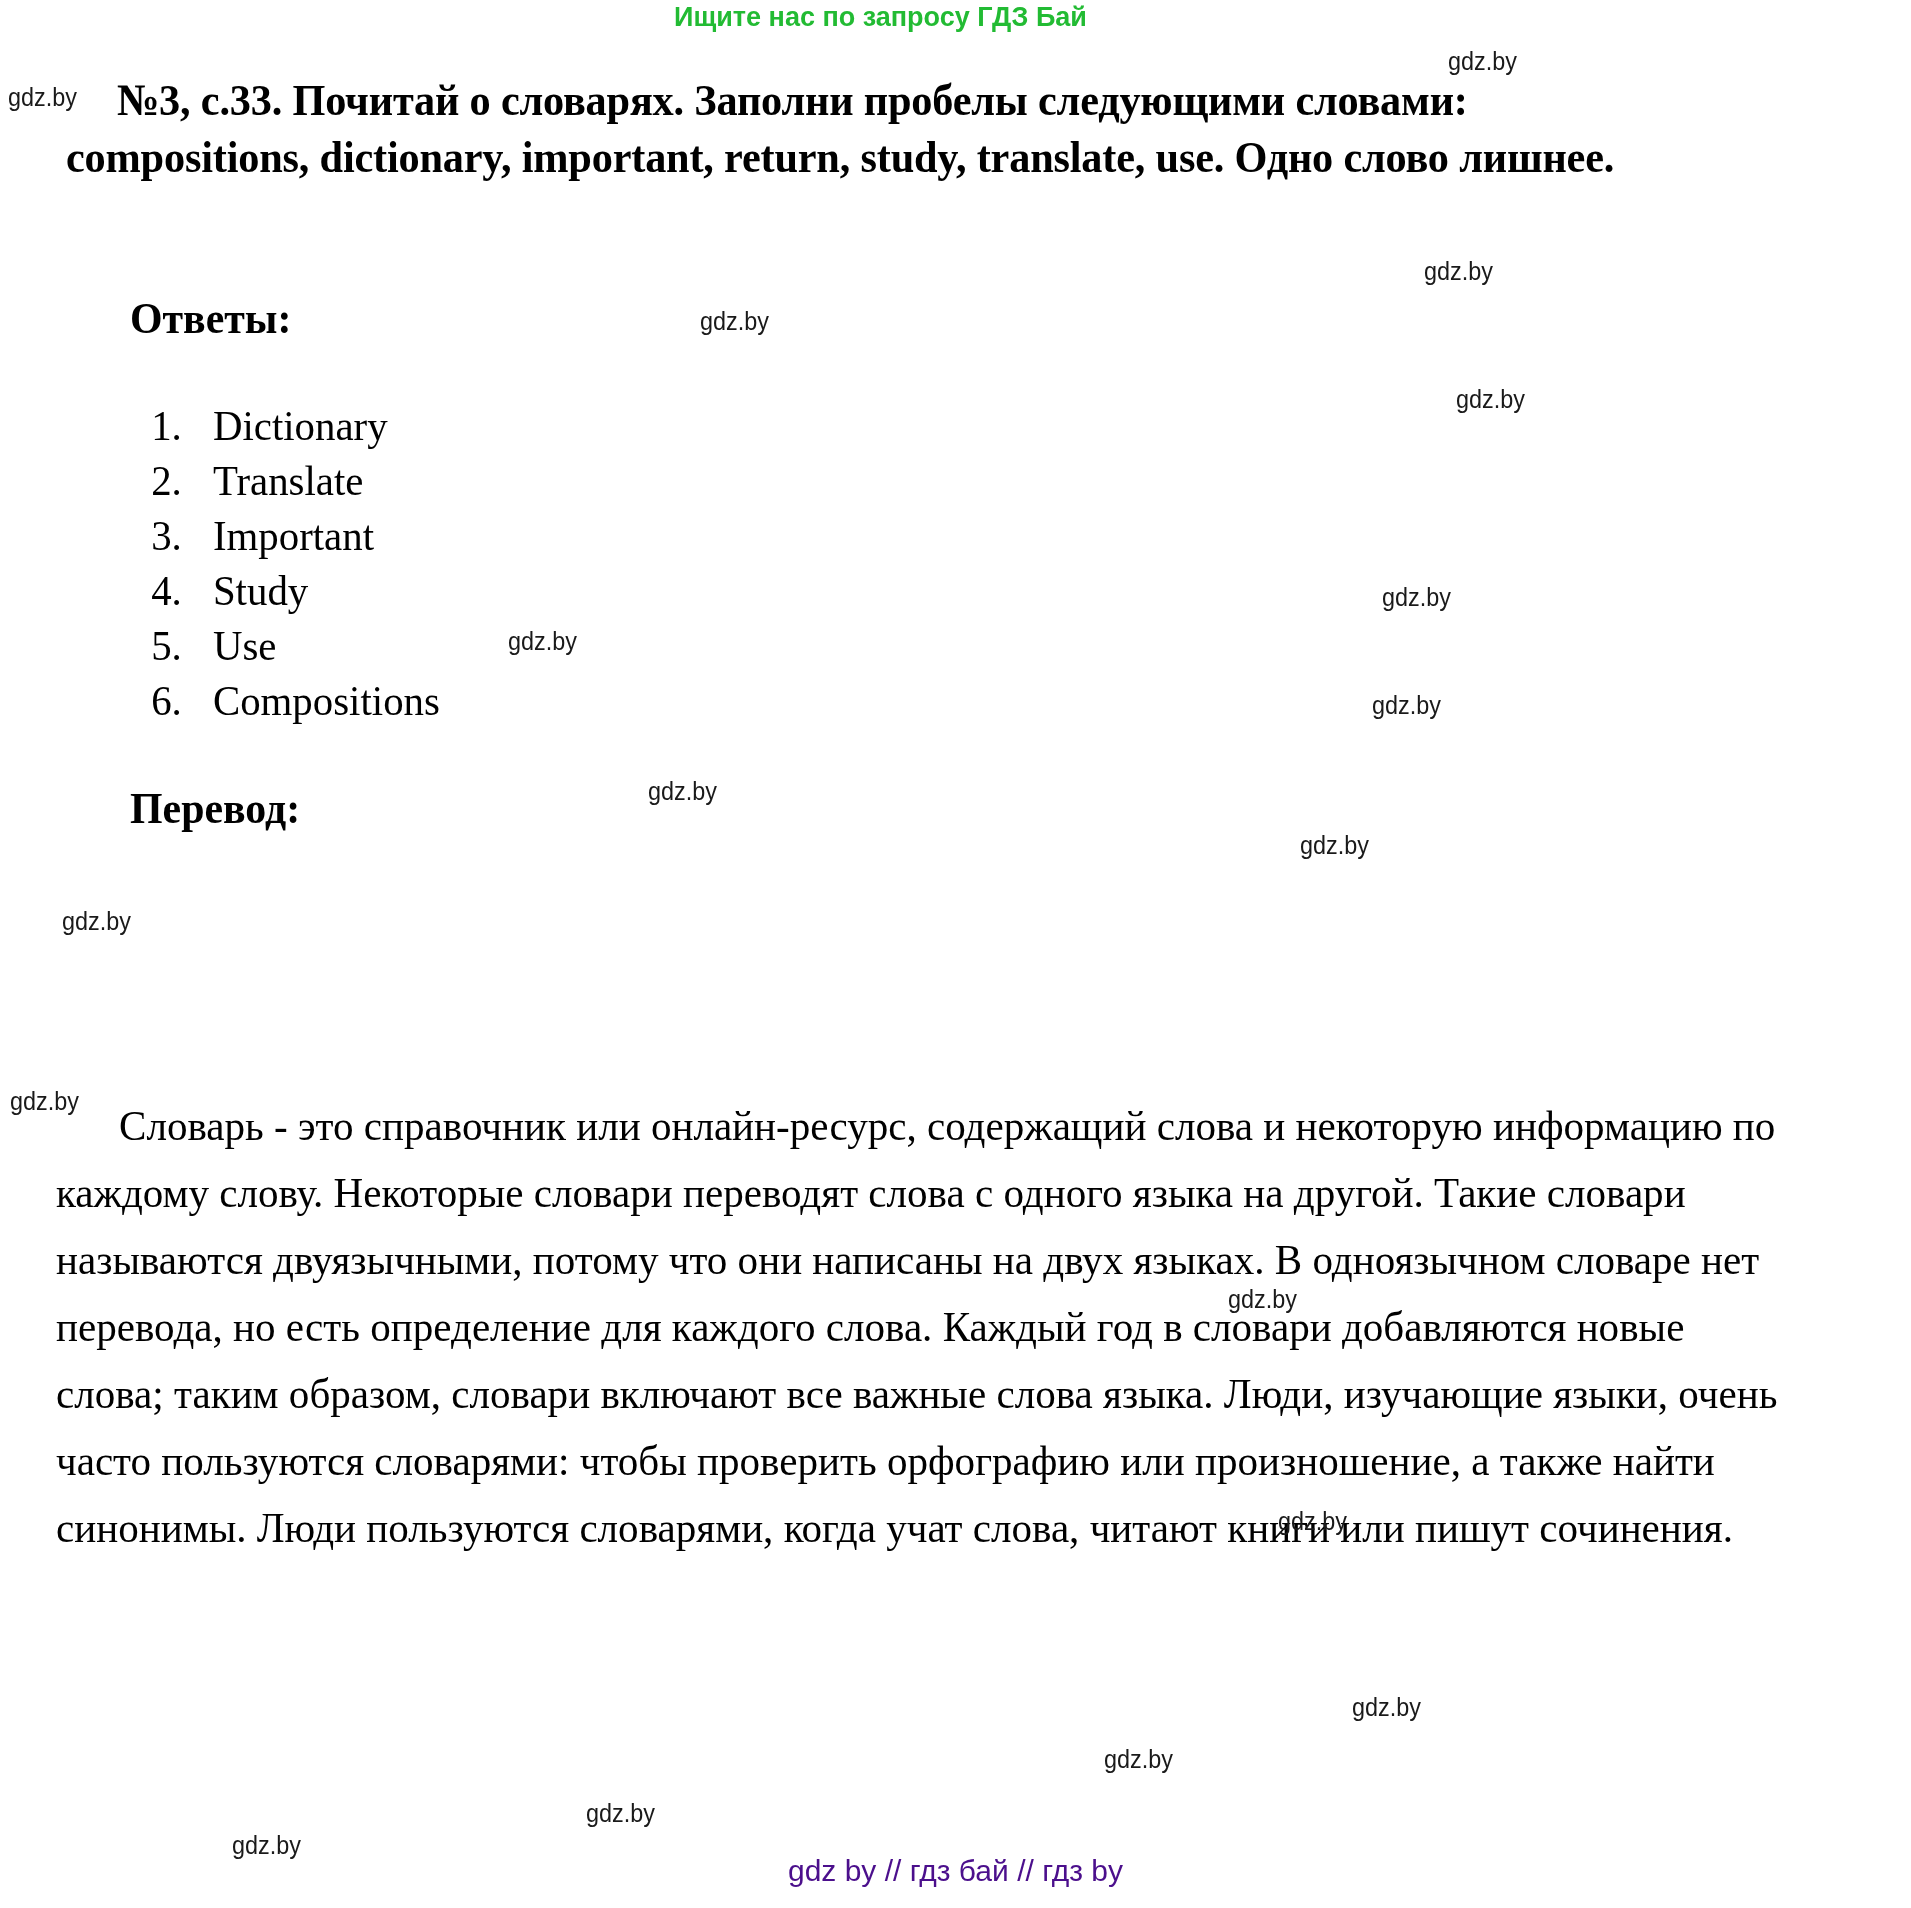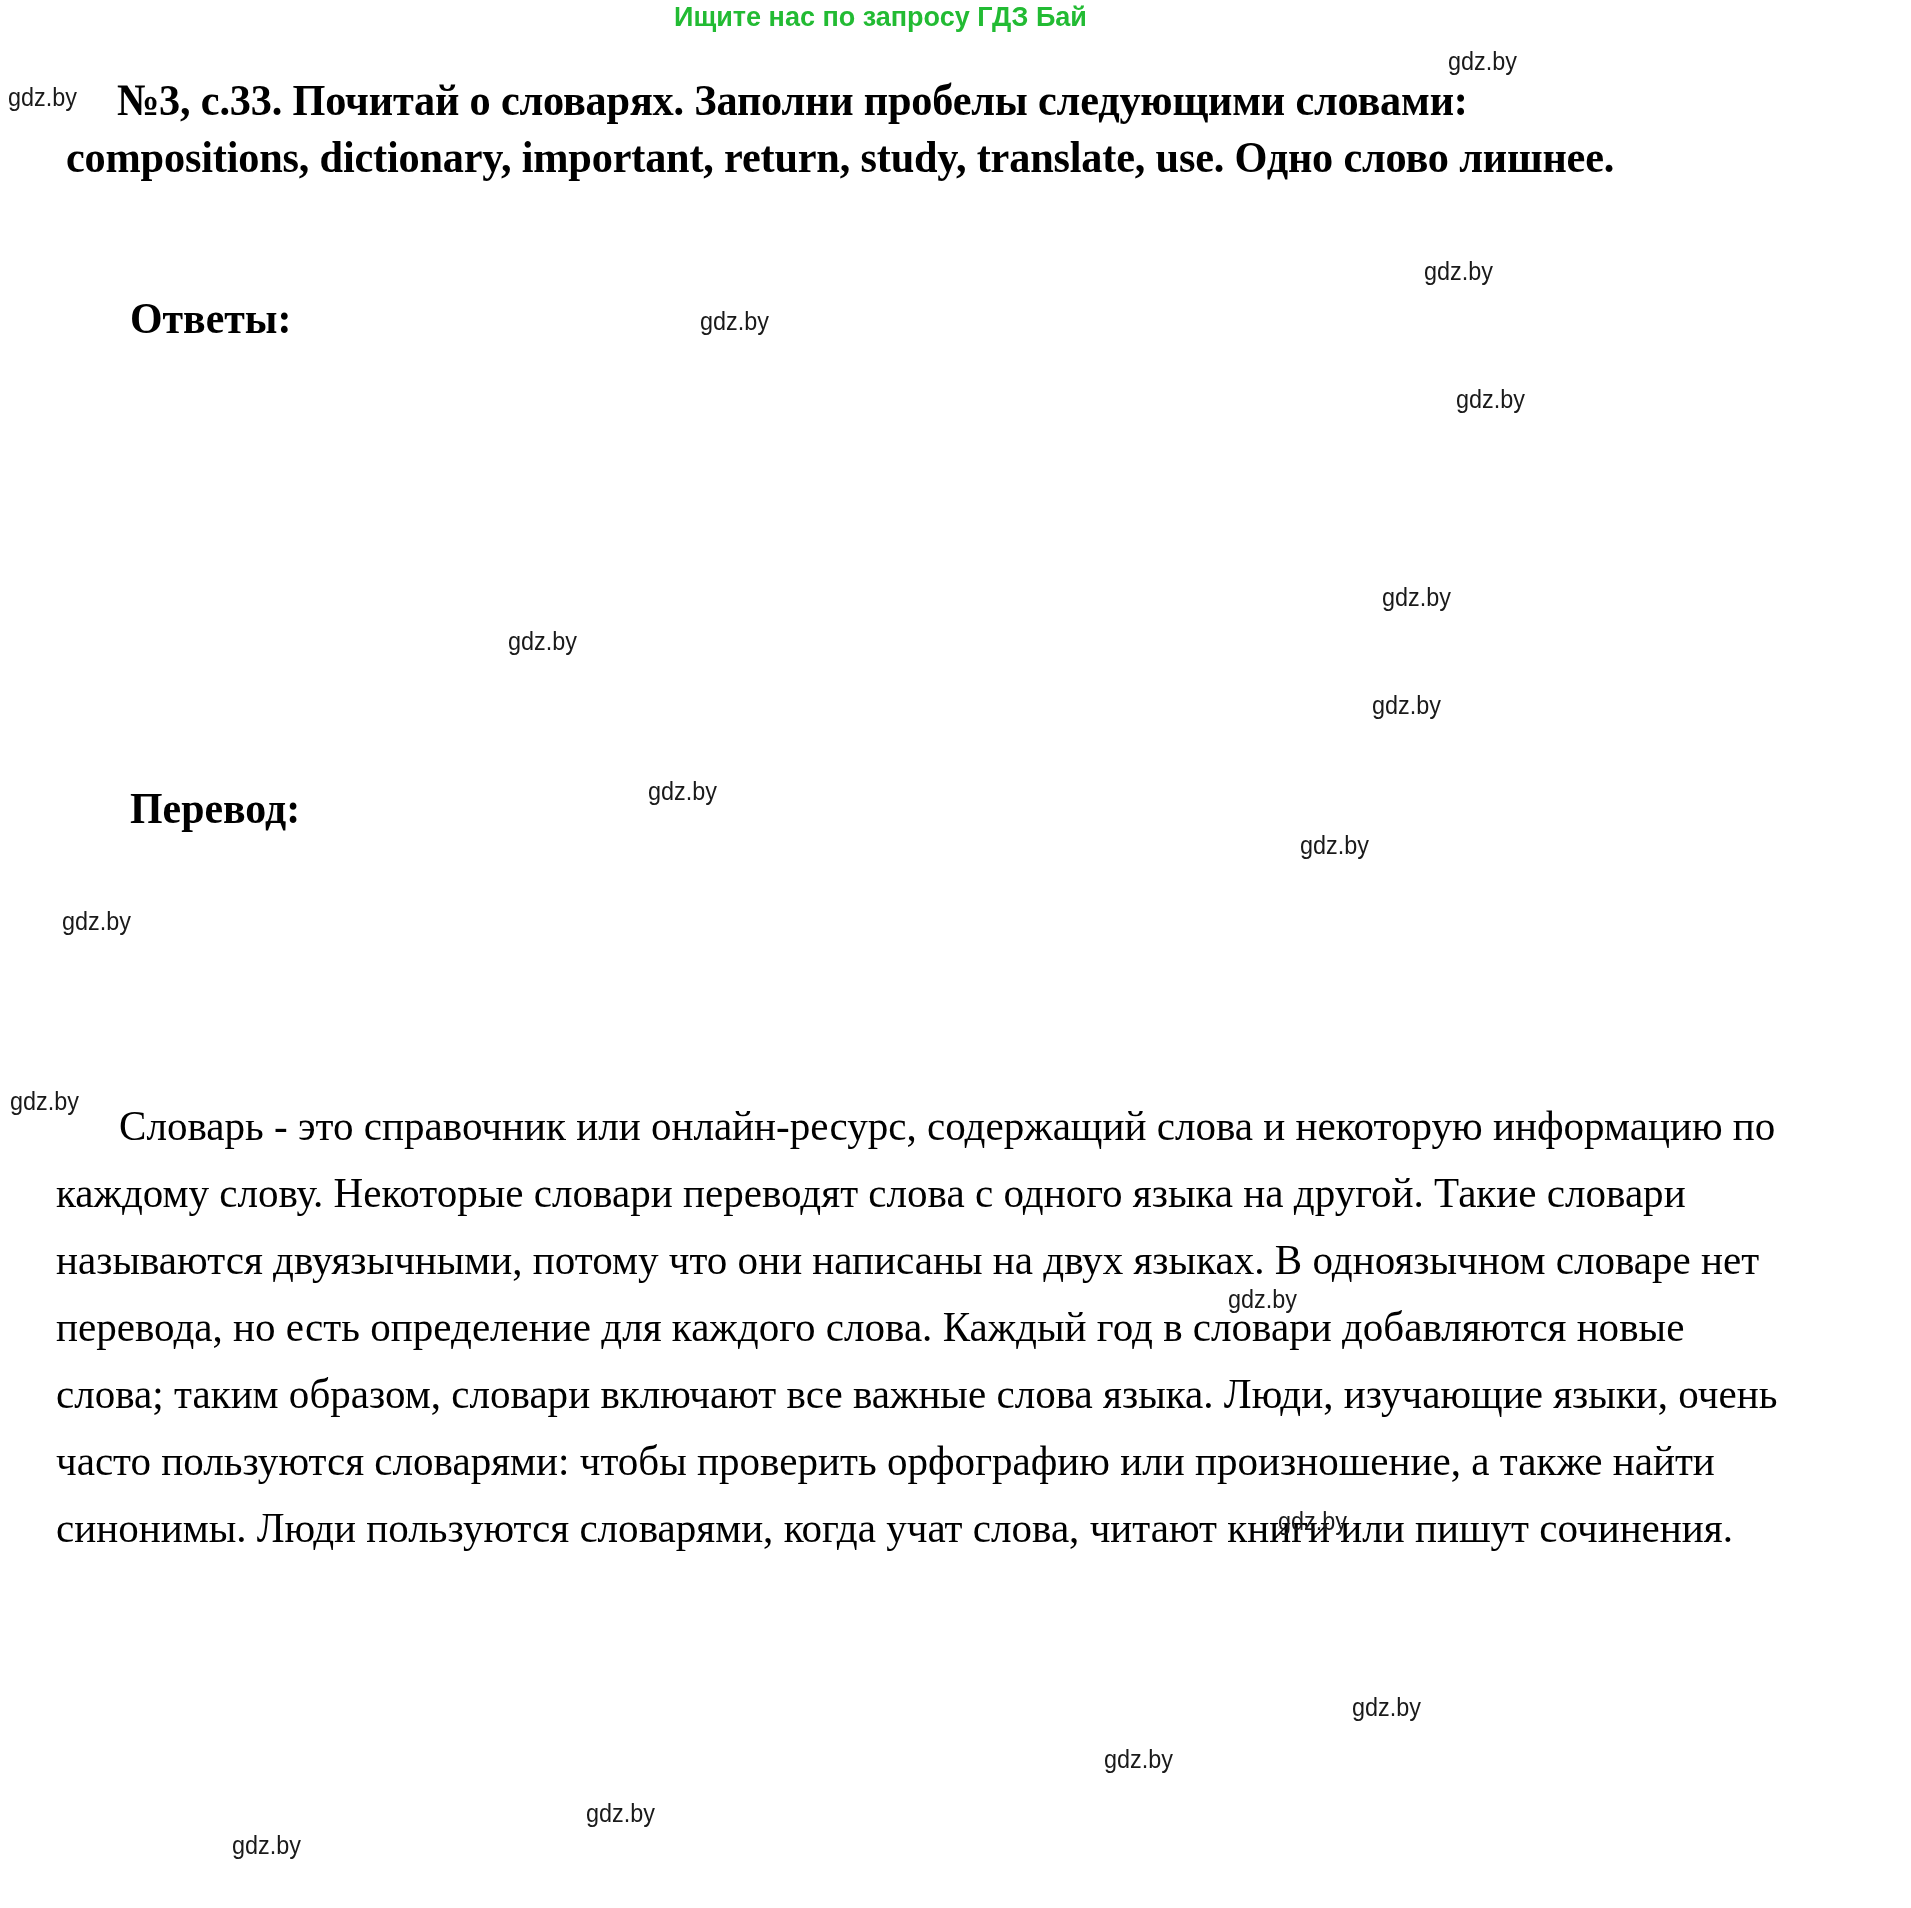--- a/index.html
+++ b/index.html
@@ -135,20 +135,28 @@
 <body>
 
 <div class="sheet">
 
   <div class="promo">Ищите нас по запросу ГДЗ Бай</div>
 
   <div class="task-title"><span class="lead">№3, с.33. Почитай о словарях. Заполни пробелы следующими словами: compositions, dictionary, important, return, study, translate, use. Одно слово лишнее.</span></div>
 
   <div class="heading answers">Ответы:</div>
 
+  <ol class="answers-list">
+    <li>Dictionary</li>
+    <li>Translate</li>
+    <li>Important</li>
+    <li>Study</li>
+    <li>Use</li>
+    <li>Compositions</li>
+  </ol>
 
   <div class="heading translation">Перевод:</div>
 
   <div class="translation-body"><span class="indent"></span><span>Словарь - это справочник или онлайн-ресурс, содержащий слова и некоторую информацию по каждому слову. Некоторые словари переводят слова с одного языка на другой. Такие словари называются двуязычными, потому что они написаны на двух языках. В одноязычном словаре нет перевода, но есть определение для каждого слова. Каждый год в словари добавляются новые слова; таким образом, словари включают все важные слова языка. Люди, изучающие языки, очень часто пользуются словарями: чтобы проверить орфографию или произношение, а также найти синонимы. Люди пользуются словарями, когда учат слова, читают книги или пишут сочинения.</span></div>
 
   <div id="watermark-layer">
       <span class="wm" style="left: 8px; top: 84px;">gdz.by</span>
       <span class="wm" style="left: 1448px; top: 48px;">gdz.by</span>
       <span class="wm" style="left: 1424px; top: 258px;">gdz.by</span>
       <span class="wm" style="left: 700px; top: 308px;">gdz.by</span>
@@ -161,14 +169,15 @@
       <span class="wm" style="left: 1300px; top: 832px;">gdz.by</span>
       <span class="wm" style="left: 10px; top: 1088px;">gdz.by</span>
       <span class="wm" style="left: 1228px; top: 1286px;">gdz.by</span>
       <span class="wm" style="left: 1278px; top: 1508px;">gdz.by</span>
       <span class="wm" style="left: 1352px; top: 1694px;">gdz.by</span>
       <span class="wm" style="left: 1104px; top: 1746px;">gdz.by</span>
       <span class="wm" style="left: 586px; top: 1800px;">gdz.by</span>
       <span class="wm" style="left: 232px; top: 1832px;">gdz.by</span>
     </div>
 
+  <div class="footer">gdz by  //  гдз бай  //  гдз by</div>
 
 </div>
 
 </body></html>

